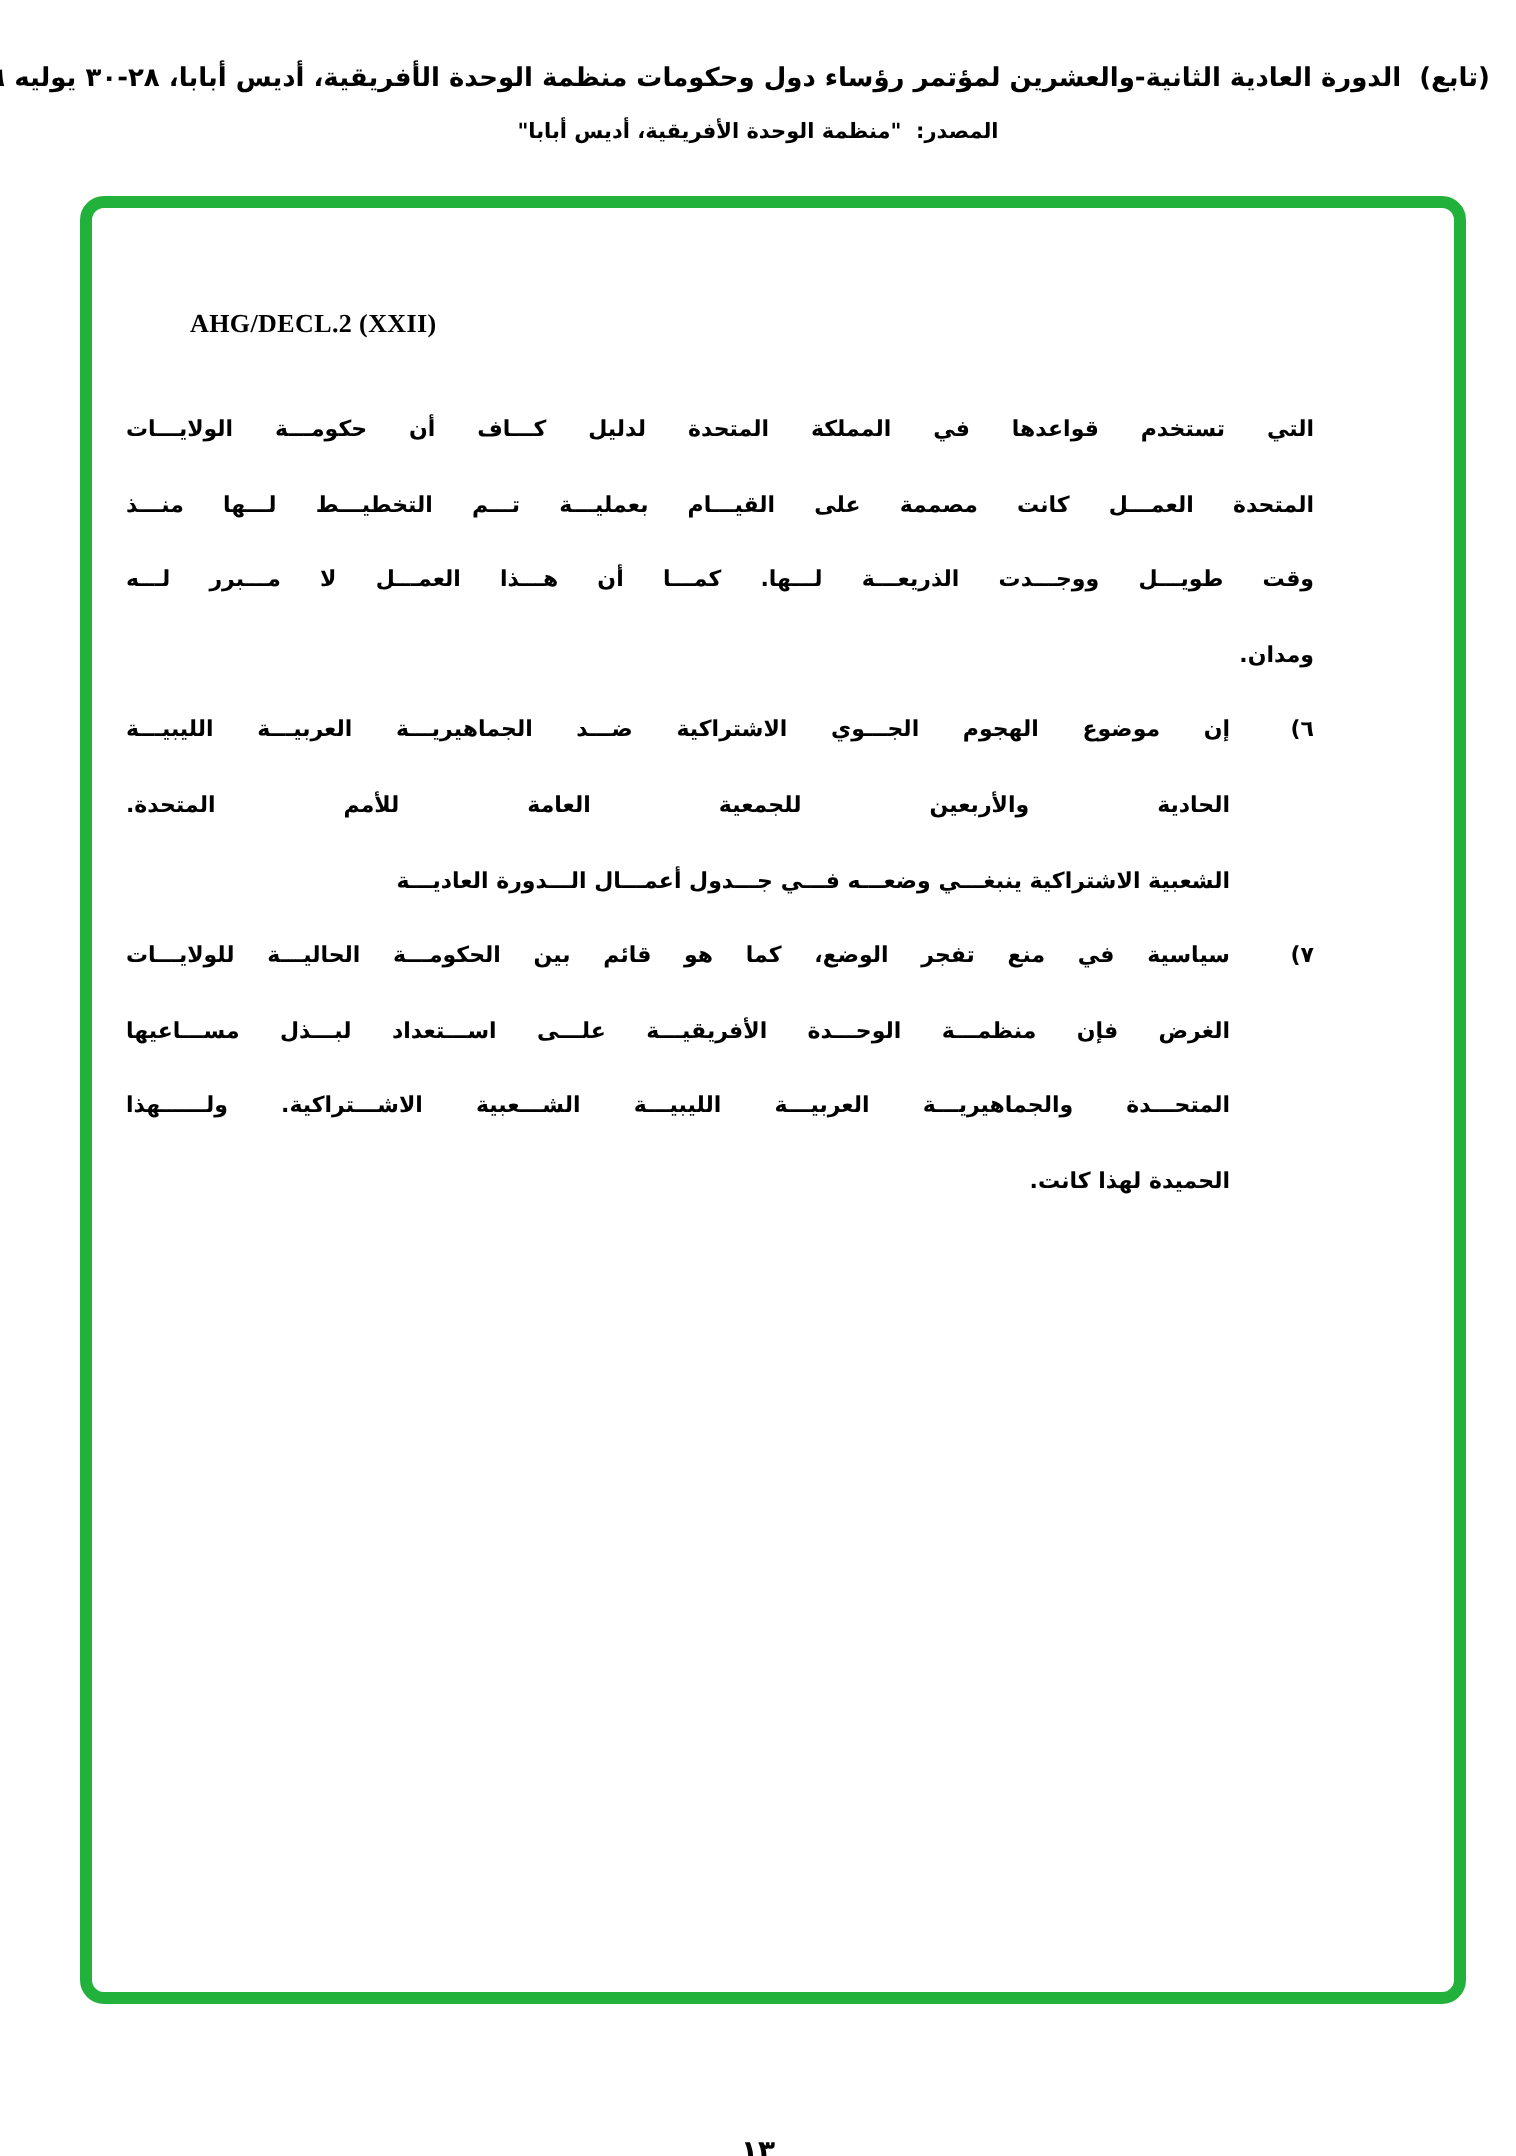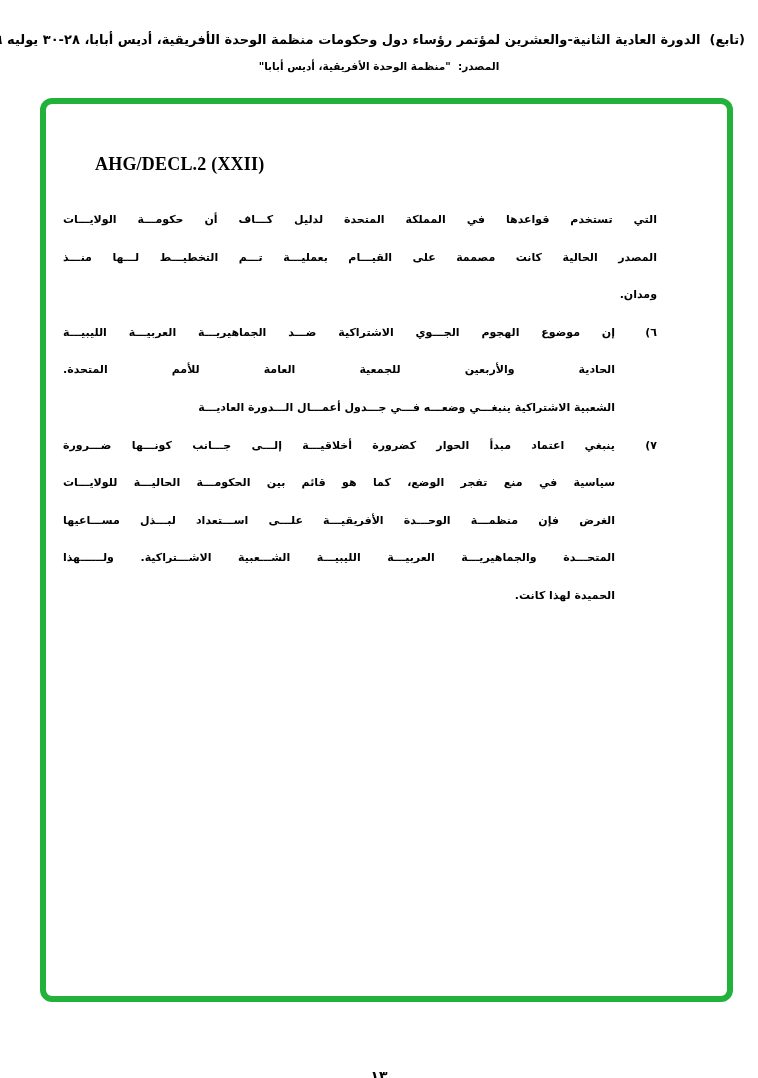--- a/index.html
+++ b/index.html
@@ -42,21 +42,21 @@
     box-sizing: border-box;
     border: 6px solid var(--accent);
     border-radius: 12px;
     background: #fff;
   }
   .docref {
     margin: 50px 0 0 49px;
     font-family: "Liberation Serif", serif;
     font-weight: bold;
   }
-  .ref1 { font-size: 18px; letter-spacing: 0.2px; }
+  .ref1 { font-size: 13px; letter-spacing: 0.2px; }
   .ref2 { font-size: 15px; margin-top: 3px; }
 
   .body-text {
     direction: rtl;
     margin: 26px 70px 0 17px;
     font-size: 11px;
     font-weight: bold;
     line-height: 37.6px;
   }
   .line {
@@ -93,37 +93,37 @@
   <div class="frame">
 
     <div class="docref">
       <div class="ref1">AHG/DECL.2 (XXII)</div>
     </div>
 
     <div class="body-text">
 
       <div class="para">
           <div class="line">التي تستخدم قواعدها في المملكة المتحدة لدليل كـــاف أن حكومـــة الولايـــات</div>
-          <div class="line">المصدر الحالية كانت مصممة على القيـــام بعمليـــة تـــم التخطيـــط لـــها منـــذ</div>
+          <div class="line">المتحدة العمـــل كانت مصممة على القيـــام بعمليـــة تـــم التخطيـــط لـــها منـــذ</div>
+          <div class="line">وقت طويـــل ووجـــدت الذريعـــة لـــها. كمـــا أن هـــذا العمـــل لا مـــبرر لـــه</div>
           <div class="line">ومدان.</div>
         </div>
 
       <div class="item">
         <span class="num">٦)</span>
         <div class="item-text">
             <div class="line">إن موضوع الهجوم الجـــوي الاشتراكية ضـــد الجماهيريـــة العربيـــة الليبيـــة</div>
             <div class="line">الحادية والأربعين للجمعية العامة للأمم المتحدة.</div>
             <div class="line">الشعبية الاشتراكية ينبغـــي وضعـــه فـــي جـــدول أعمـــال الـــدورة العاديـــة</div>
           </div>
       </div>
 
       <div class="item">
         <span class="num">٧)</span>
         <div class="item-text">
-            <div class="line">ينبغي اعتماد مبدأ الحوار كضرورة أخلاقيـــة إلـــى جـــانب كونـــها ضـــرورة</div>
             <div class="line">سياسية في منع تفجر الوضع، كما هو قائم بين الحكومـــة الحاليـــة للولايـــات</div>
             <div class="line">الغرض فإن منظمـــة الوحـــدة الأفريقيـــة علـــى اســـتعداد لبـــذل مســـاعيها</div>
             <div class="line">المتحـــدة والجماهيريـــة العربيـــة الليبيـــة الشـــعبية الاشـــتراكية. ولــــــهذا</div>
             <div class="line">الحميدة لهذا كانت.</div>
           </div>
       </div>
 
     </div>
   </div>
 

